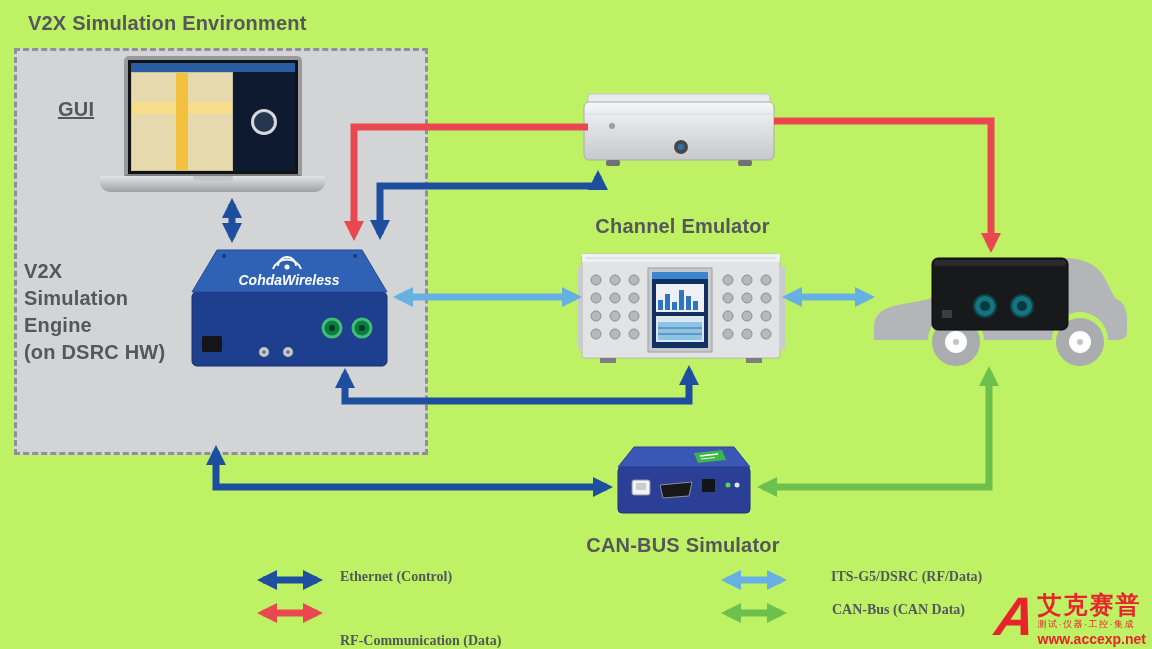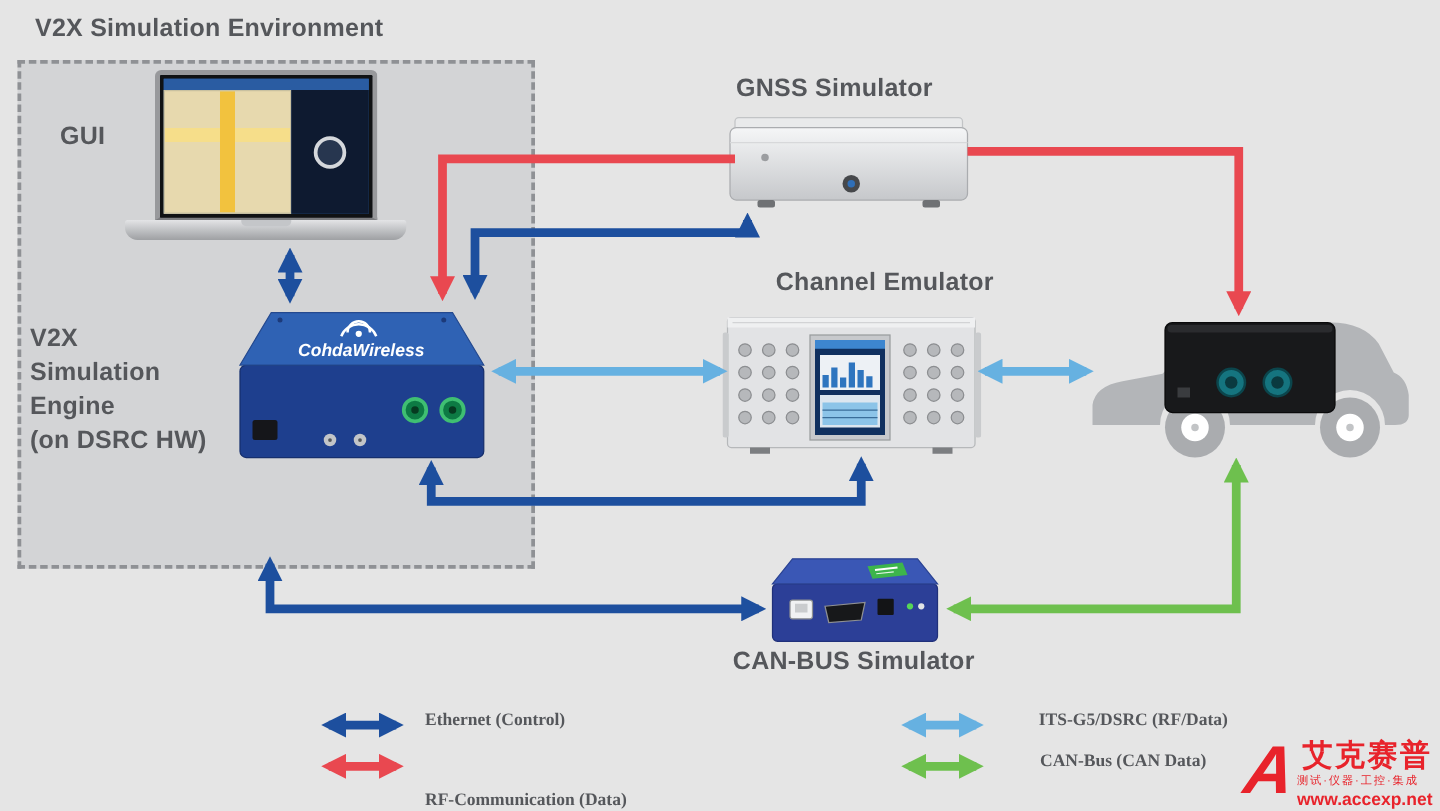--- a/index.html
+++ b/index.html
@@ -1,19 +1,19 @@
 <!DOCTYPE html>
 <html><head>
 <meta charset="utf-8">
 <style>
   * { margin:0; padding:0; box-sizing:border-box; }
   html,body { background:#ffffff; }
   .canvas {
     position:relative; width:1152px; height:649px; overflow:hidden;
-    background:#e5e5e5; font-family:"Liberation Sans", sans-serif; color:#55575b;
+    background:#bef264; font-family:"Liberation Sans", sans-serif; color:#55575b;
   }
   .lbl { position:absolute; font-size:20px; font-weight:600; color:#55575b; letter-spacing:0.2px; }
   .center { text-align:center; }
   .sim-box {
     position:absolute; left:14px; top:48px; width:414px; height:407px;
     background:#d3d4d6; border:3px dashed #8f9195;
   }
   .engine-lbl { white-space:pre-line; line-height:27px; }
   .dev { position:absolute; }
   .arrows { position:absolute; left:0; top:0; pointer-events:none; }
@@ -47,40 +47,39 @@
   }
 
   
   .legend-label { position:absolute; font-size:14px; font-weight:600; color:#55575b;font-family:Liberation Serif, serif; }
 
   
   .watermark { position:absolute; right:6px; bottom:2px; display:flex; align-items:flex-start; gap:3px; }
   .wm-logo { font-size:54px; line-height:48px; font-weight:bold; font-style:italic;
              color:#e8232b; transform:skewX(-8deg); }
   .wm-col { display:flex; flex-direction:column; }
-  .wm-brand { font-size:24px; font-weight:bold; color:#e8232b; line-height:26px; letter-spacing:2px;text-align:right; }
+  .wm-brand { font-size:24px; font-weight:bold; color:#e8232b; line-height:26px; letter-spacing:2px; }
   .wm-tagline { font-size:9px; color:#e8232b; letter-spacing:1.5px; }
   .wm-url { font-size:14px; font-weight:bold; color:#e8232b; }
 </style>
 </head>
 <body>
 
 <div class="canvas">
 
   <div class="sim-box"></div>
 
   <div class="lbl" style="left:28px; top:12px;">V2X Simulation Environment</div>
-  <div class="lbl" style="left:48px; top:98px;">GUI</div>
+  <div class="lbl" style="left:58px; top:98px;text-decoration:underline;">GUI</div>
   <div class="lbl engine-lbl" style="left:24px; top:258px;">V2X
 Simulation
 Engine
 (on DSRC HW)</div>
-  <div class="lbl center" style="left:555px; top:60px; width:225px;">GNSS Simulator</div>
-  <div class="lbl center" style="left:570px; top:215px; width:225px;text-align:right;">Channel Emulator</div>
-  <div class="lbl center" style="left:563px; top:518px; width:240px;">CAN-BUS Simulator</div>
+  <div class="lbl center" style="left:570px; top:215px; width:225px;">Channel Emulator</div>
+  <div class="lbl center" style="left:563px; top:534px; width:240px;">CAN-BUS Simulator</div>
 
   <div class="laptop">
     <div class="lt-screen">
       <div class="lt-app">
         <div class="lt-bar"></div>
         <div class="lt-body">
           <div class="lt-map"></div>
           <div class="lt-panel">
             <div class="lt-dial"></div>
           </div>

